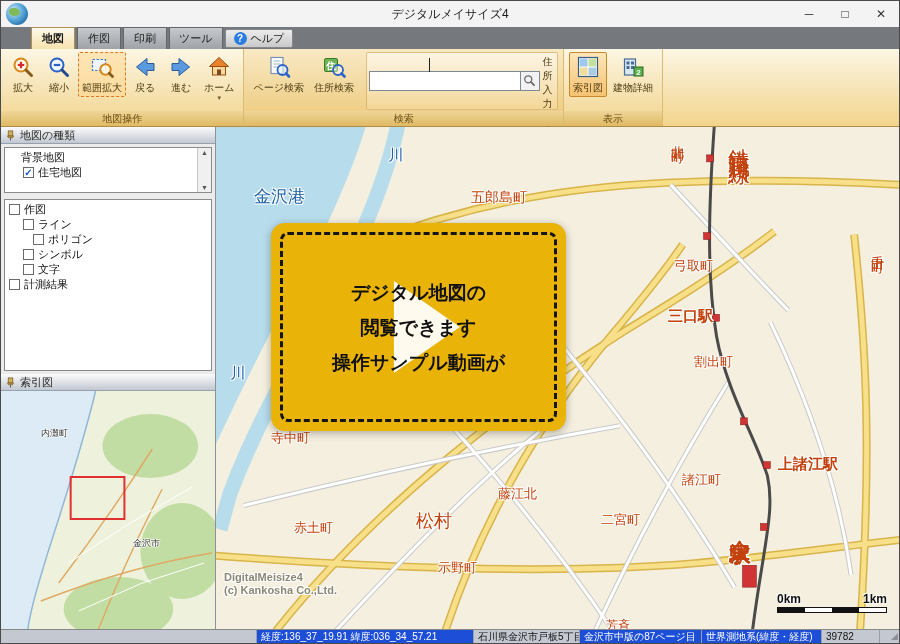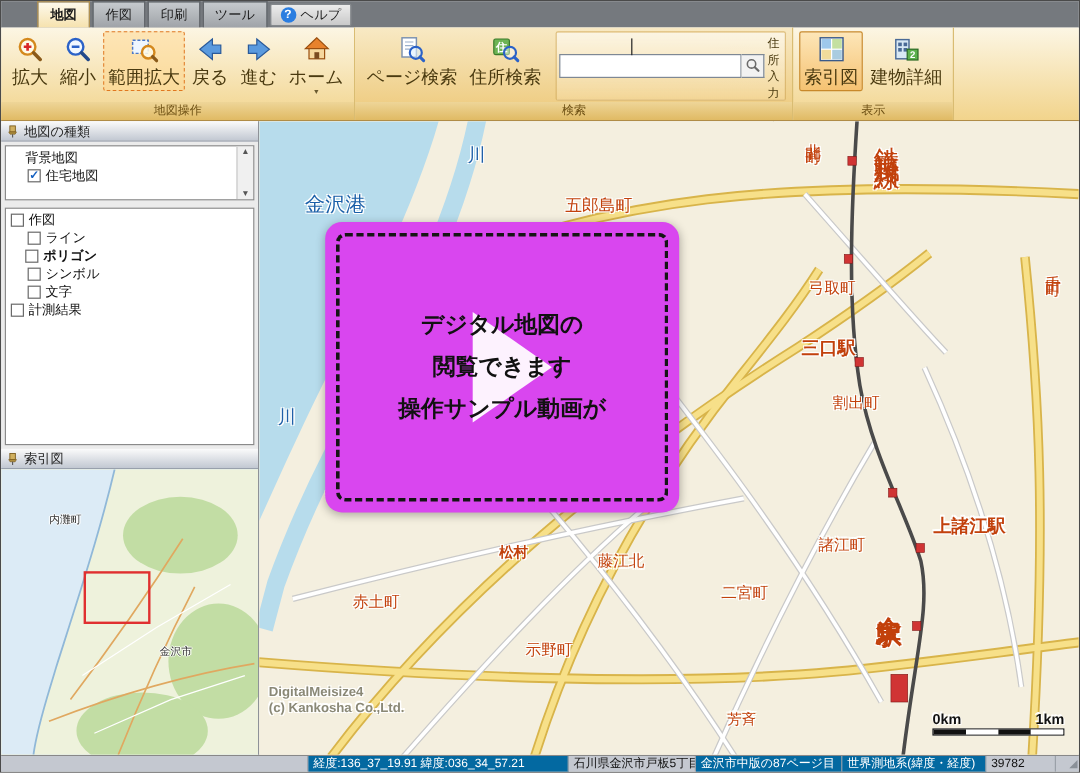--- a/index.html
+++ b/index.html
@@ -30,21 +30,21 @@
   .ribbon{height:78px;background:linear-gradient(#fcf6e4,#f2d48c);border-bottom:1px solid #b08c46;display:flex;flex:none;}
   .rgroup{display:flex;flex-direction:column;border-right:1px solid #d9bc72;}
   .rgroup.dark{background:linear-gradient(#f8e9c4,#edc878);}
   .rgroup-body{flex:1;display:flex;align-items:flex-start;padding:3px 5px 0;gap:2px;}
   .rgroup-name{height:15px;line-height:15px;text-align:center;font-size:10px;color:#6b4e12;
     background:linear-gradient(#eed598,#e0ba64);}
   .rgroup.dark .rgroup-name{background:linear-gradient(#e6c278,#d5a climbed)}
   .rbtn{min-width:34px;display:flex;flex-direction:column;align-items:center;padding:2px 3px 1px;
     border:1px solid transparent;border-radius:2px;}
   .rbtn .icn{width:24px;height:24px;flex:none;}
-  .rbtn .lbl{font-size:15px;color:#4a3a10;margin-top:2px;white-space:nowrap;}
+  .rbtn .lbl{font-size:10px;color:#4a3a10;margin-top:2px;white-space:nowrap;}
   .rbtn .dd{font-size:6px;color:#6a5a30;line-height:6px;}
   .rbtn.sel{border:1px dashed #e07820;background:rgba(255,214,140,.5);}
   .rbtn.pressed{background:linear-gradient(#fde6b8,#f5c272);border:1px solid #c8882a;}
 
   .search-widget{width:192px;height:58px;display:flex;flex-direction:row;justify-content:space-between;
     margin-left:6px;padding:2px 2px 3px;background:linear-gradient(rgba(255,255,255,.55),rgba(255,235,190,.25));
     border:1px solid rgba(210,170,90,.7);border-radius:2px;}
   .search-row{display:flex;align-items:center;position:relative;}
   .search-input{flex:1;height:20px;border:1px solid #7e8894;background:#fff;font-size:11px;padding:2px 4px;outline:none;}
   .caret{position:absolute;left:60px;top:3px;width:1px;height:14px;background:#222;}
@@ -75,49 +75,58 @@
 
   
   .map{flex:1;position:relative;overflow:hidden;background:#f4efdf;}
   .map-svg{position:absolute;inset:0;width:100%;height:100%;}
   .map-labels{position:absolute;inset:0;}
   .map-label{position:absolute;color:#c2410c;white-space:nowrap;
     text-shadow:1px 1px 0 #fff,-1px -1px 0 #fff,1px -1px 0 #fff,-1px 1px 0 #fff;}
   .map-label.v{writing-mode:vertical-rl;text-orientation:upright;letter-spacing:3px;}
   .map-label.b{font-weight:bold;}
 
-  .overlay{position:absolute;left:55px;top:84px;width:295px;height:242px;background:#d946ef;border-radius:14px;
+  .overlay{position:absolute;left:55px;top:96px;width:295px;height:208px;background:#eab308;border-radius:14px;
     box-shadow:0 2px 8px rgba(0,0,0,.3);display:flex;align-items:center;justify-content:center;}
   .overlay-border{position:absolute;inset:9px;border:3px dashed #151515;border-radius:8px;}
   .play{position:absolute;left:50%;top:50%;transform:translate(-38%,-50%);width:0;height:0;z-index:1;
     border-left:66px solid rgba(255,255,255,.93);border-top:46px solid transparent;border-bottom:46px solid transparent;}
   .overlay-text{position:relative;z-index:2;font-size:19px;font-weight:bold;color:#111;text-align:center;line-height:35px;}
 
   .copyright{position:absolute;left:8px;bottom:32px;font-size:11px;font-weight:bold;color:#8a8876;line-height:13px;
     text-shadow:1px 1px 0 #fff,-1px -1px 0 #fff,1px -1px 0 #fff,-1px 1px 0 #fff;}
   .scalebar{position:absolute;right:12px;bottom:16px;width:110px;}
   .scale-labels{display:flex;justify-content:space-between;font-size:12px;font-weight:bold;color:#111;margin-bottom:1px;
     text-shadow:1px 1px 0 #fff,-1px -1px 0 #fff;}
   .scale-track{height:6px;border:1px solid #111;display:flex;background:#fff;}
   .scale-seg{flex:1;}.scale-seg.k{background:#111;}.scale-seg.w{background:#fff;}
 
   
   .statusbar{height:14px;flex:none;display:flex;font-size:10px;line-height:13px;background:#c8ccd0;border-top:1px solid #888;}
   .seg{display:flex;align-items:center;padding:0 4px;border-right:1px solid #9aa0a8;white-space:nowrap;overflow:hidden;}
-  .seg.blue{background:#0369a1;color:#fff;}
+  .seg.blue{background:#1d4ed8;color:#fff;}
   .seg.lite{background:#c4c8d0;color:#111;}
   .s0{width:256px;}.s1{width:217px;}.s2{width:106px;}.s3{width:122px;}.s4{width:120px;}.s5{width:58px;}
   .seg.grow{flex:1;border-right:none;justify-content:flex-end;padding-right:1px;}
   .grip{font-size:9px;color:#8a9098;line-height:9px;}
 </style>
 </head>
 <body>
 
 <div class="window">
 
+  <div class="titlebar">
+    <div class="app-icon"></div>
+    <div class="title">デジタルメイサイズ4</div>
+    <div class="win-btns">
+      <div class="win-btn">─</div>
+      <div class="win-btn">□</div>
+      <div class="win-btn">✕</div>
+    </div>
+  </div>
 
   <div class="tabstrip">
     <div class="tabs">
         <div class="tab active">地図</div>
         <div class="tab">作図</div>
         <div class="tab">印刷</div>
         <div class="tab">ツール</div>
       </div>
     <div class="help">
       <span class="help-q">?</span>
@@ -277,21 +286,21 @@
       <div class="listbox listbox2">
         <div class="rows">
             <div class="tree-row" style="padding-left: 4px;">
               <span class="cb"></span>
               <span>作図</span>
             </div>
             <div class="tree-row" style="padding-left: 18px;">
               <span class="cb"></span>
               <span>ライン</span>
             </div>
-            <div class="tree-row" style="padding-left: 16px; font-weight: bold;">
+            <div class="tree-row" style="padding-left: 28px;">
               <span class="cb"></span>
               <span>ポリゴン</span>
             </div>
             <div class="tree-row" style="padding-left: 18px;">
               <span class="cb"></span>
               <span>シンボル</span>
             </div>
             <div class="tree-row" style="padding-left: 18px;">
               <span class="cb"></span>
               <span>文字</span>
@@ -393,21 +402,21 @@
           <div class="map-label v" style="left: 452px; top: 8px; font-size: 13px;">北間町</div>
           <div class="map-label v" style="left: 508px; top: 4px; font-size: 22px;">鉄道浅野川線</div>
           <div class="map-label v" style="left: 652px; top: 118px; font-size: 13px;">千田町</div>
           <div class="map-label" style="left: 458px; top: 130px; font-size: 13px;">弓取町</div>
           <div class="map-label b" style="left: 452px; top: 180px; font-size: 15px;">三口駅</div>
           <div class="map-label" style="left: 478px; top: 226px; font-size: 13px;">割出町</div>
           <div class="map-label v" style="left: 12px; top: 226px; font-size: 15px; color: rgb(32, 96, 168);">川</div>
           <div class="map-label" style="left: 466px; top: 344px; font-size: 13px;">諸江町</div>
           <div class="map-label b" style="left: 562px; top: 328px; font-size: 15px;">上諸江駅</div>
           <div class="map-label" style="left: 55px; top: 302px; font-size: 13px;">寺中町</div>
-          <div class="map-label" style="left: 200px; top: 351px; font-size: 12px; font-weight: bold;">松村</div>
+          <div class="map-label" style="left: 200px; top: 382px; font-size: 18px;">松村</div>
           <div class="map-label" style="left: 282px; top: 358px; font-size: 13px;">藤江北</div>
           <div class="map-label" style="left: 385px; top: 384px; font-size: 13px;">二宮町</div>
           <div class="map-label" style="left: 78px; top: 392px; font-size: 13px;">赤土町</div>
           <div class="map-label" style="left: 222px; top: 432px; font-size: 13px;">示野町</div>
           <div class="map-label v b" style="left: 510px; top: 396px; font-size: 21px;">金沢駅</div>
           <div class="map-label" style="left: 390px; top: 490px; font-size: 12px;">芳斉</div>
         </div>
 
       <div class="overlay">
         <div class="overlay-border"></div>

